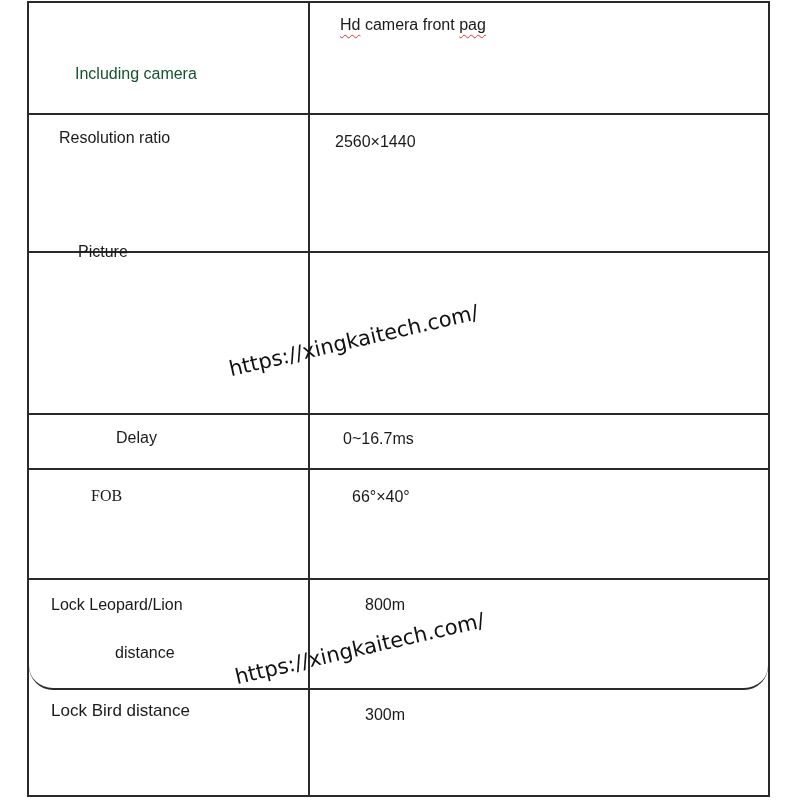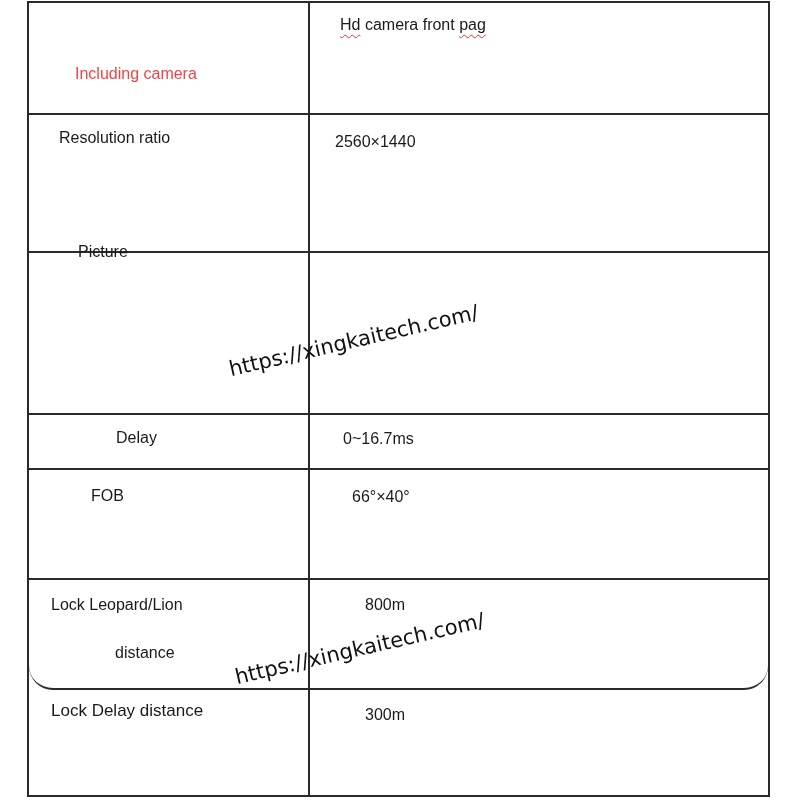--- a/index.html
+++ b/index.html
@@ -4,21 +4,21 @@
   <style>
     html, body { margin:0; padding:0; background:#ffffff; }
     body { width:800px; height:800px; position:relative; overflow:hidden;
            font-family:"Liberation Sans", sans-serif; color:#1a1a1a; }
     .table { position:absolute; left:27px; top:1px; width:743px; height:796px;
              border:2px solid #2a2a2a; box-sizing:border-box; }
     .row { position:absolute; left:0; right:0; border-bottom:2px solid #2a2a2a; box-sizing:border-box; }
     .row.last { border-bottom:none; }
     .divider { position:absolute; left:279px; top:0; bottom:0; width:2px; background:#2a2a2a; }
     .cell { position:absolute; white-space:nowrap; font-size:16px; }
-    .red { color:#ef4444; }
+    .red { color:#14532d; }
     .spell { text-decoration: underline wavy #e03030; text-decoration-thickness:1px; text-underline-offset:4px; }
     .small { font-size:17px; }
     .wm { position:absolute; font-family:"DejaVu Sans", sans-serif; font-size:21px; color:#111;
           transform-origin:left bottom; transform:rotate(-13deg); white-space:nowrap; }
   </style>
 </head>
 <body>
 
 <div class="table">
   <div class="divider"></div>
@@ -37,30 +37,30 @@
     <span class="cell" style="left:49px;top:18px;">Picture</span>
     <span class="cell" style="left:306px;top:18px;"></span>
   </div>
 
   <div class="row" style="top:412px;height:55px;">
     <span class="cell" style="left:56px;top:14px;margin-left:31px;">Delay</span>
     <span class="cell" style="left:314px;top:15px;">0~16.7ms</span>
   </div>
 
   <div class="row" style="top:467px;height:110px;">
-    <span class="cell" style="left:62px;top:17px;">FOB</span>
+    <span class="cell" style="left:62px;top:17px;font-family:Liberation Serif, serif;">FOB</span>
     <span class="cell" style="left:323px;top:18px;">66°×40°</span>
   </div>
 
   <div class="row" style="top:577px;height:110px;border-radius:24px;">
     <span class="cell" style="left:22px;top:16px;">Lock Leopard/Lion</span>
     <span class="cell" style="left:40px;top:64px;margin-left:46px;">distance</span>
     <span class="cell" style="left:336px;top:16px;">800m</span>
   </div>
 
   <div class="row last" style="top:687px;height:107px;">
-    <span class="cell small" style="left:22px;top:11px;">Lock Delay distance</span>
+    <span class="cell small" style="left:22px;top:11px;">Lock Bird distance</span>
     <span class="cell" style="left:336px;top:16px;">300m</span>
   </div>
 </div>
 
 <span class="wm" style="left:232px;top:357px;">https://xingkaitech.com/</span>
 <span class="wm" style="left:238px;top:665px;">https://xingkaitech.com/</span>
 
 </body></html>

